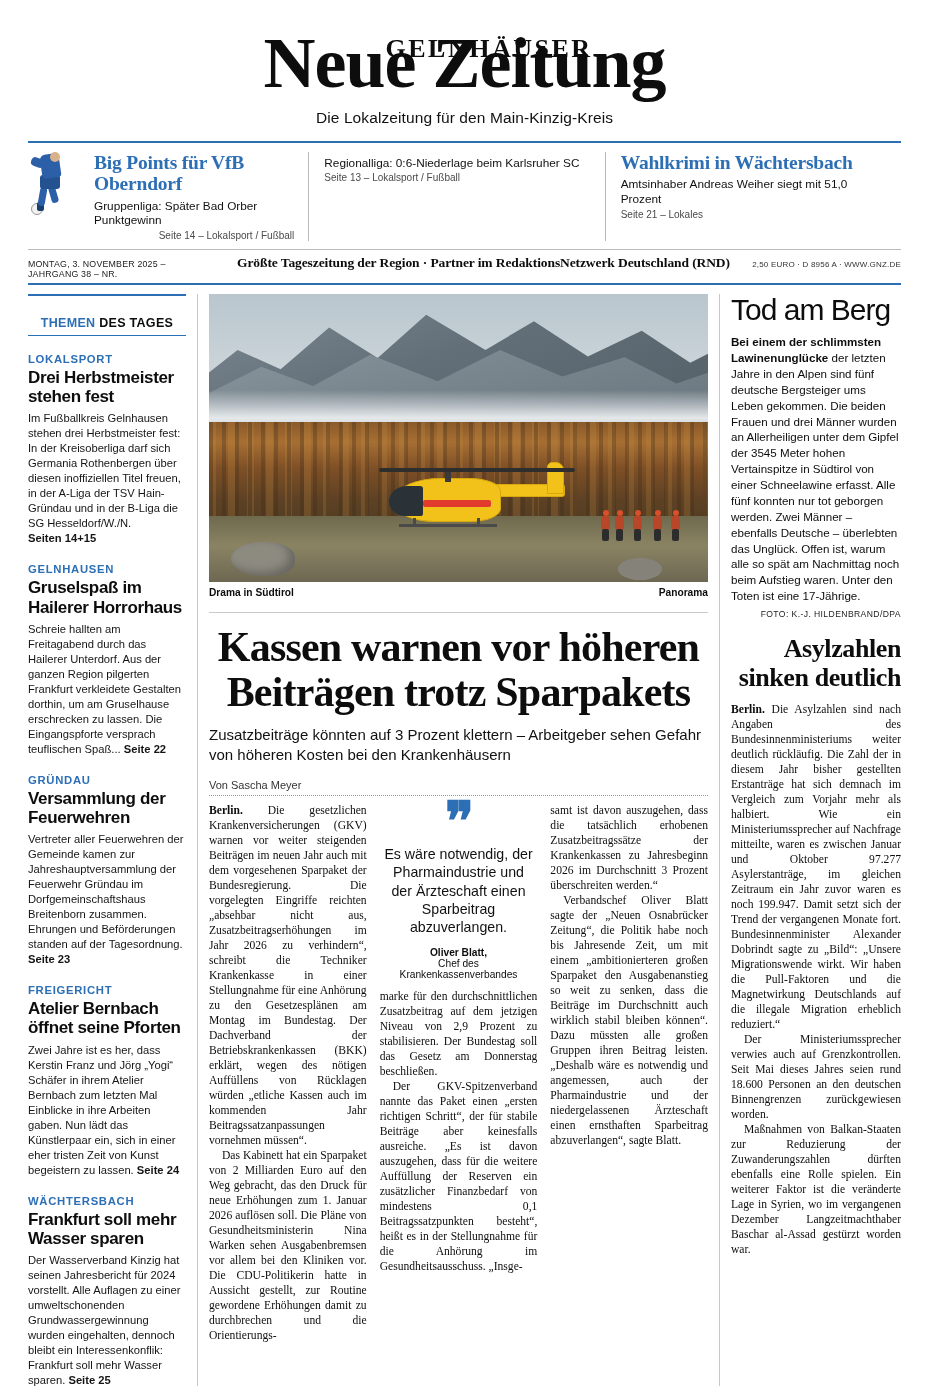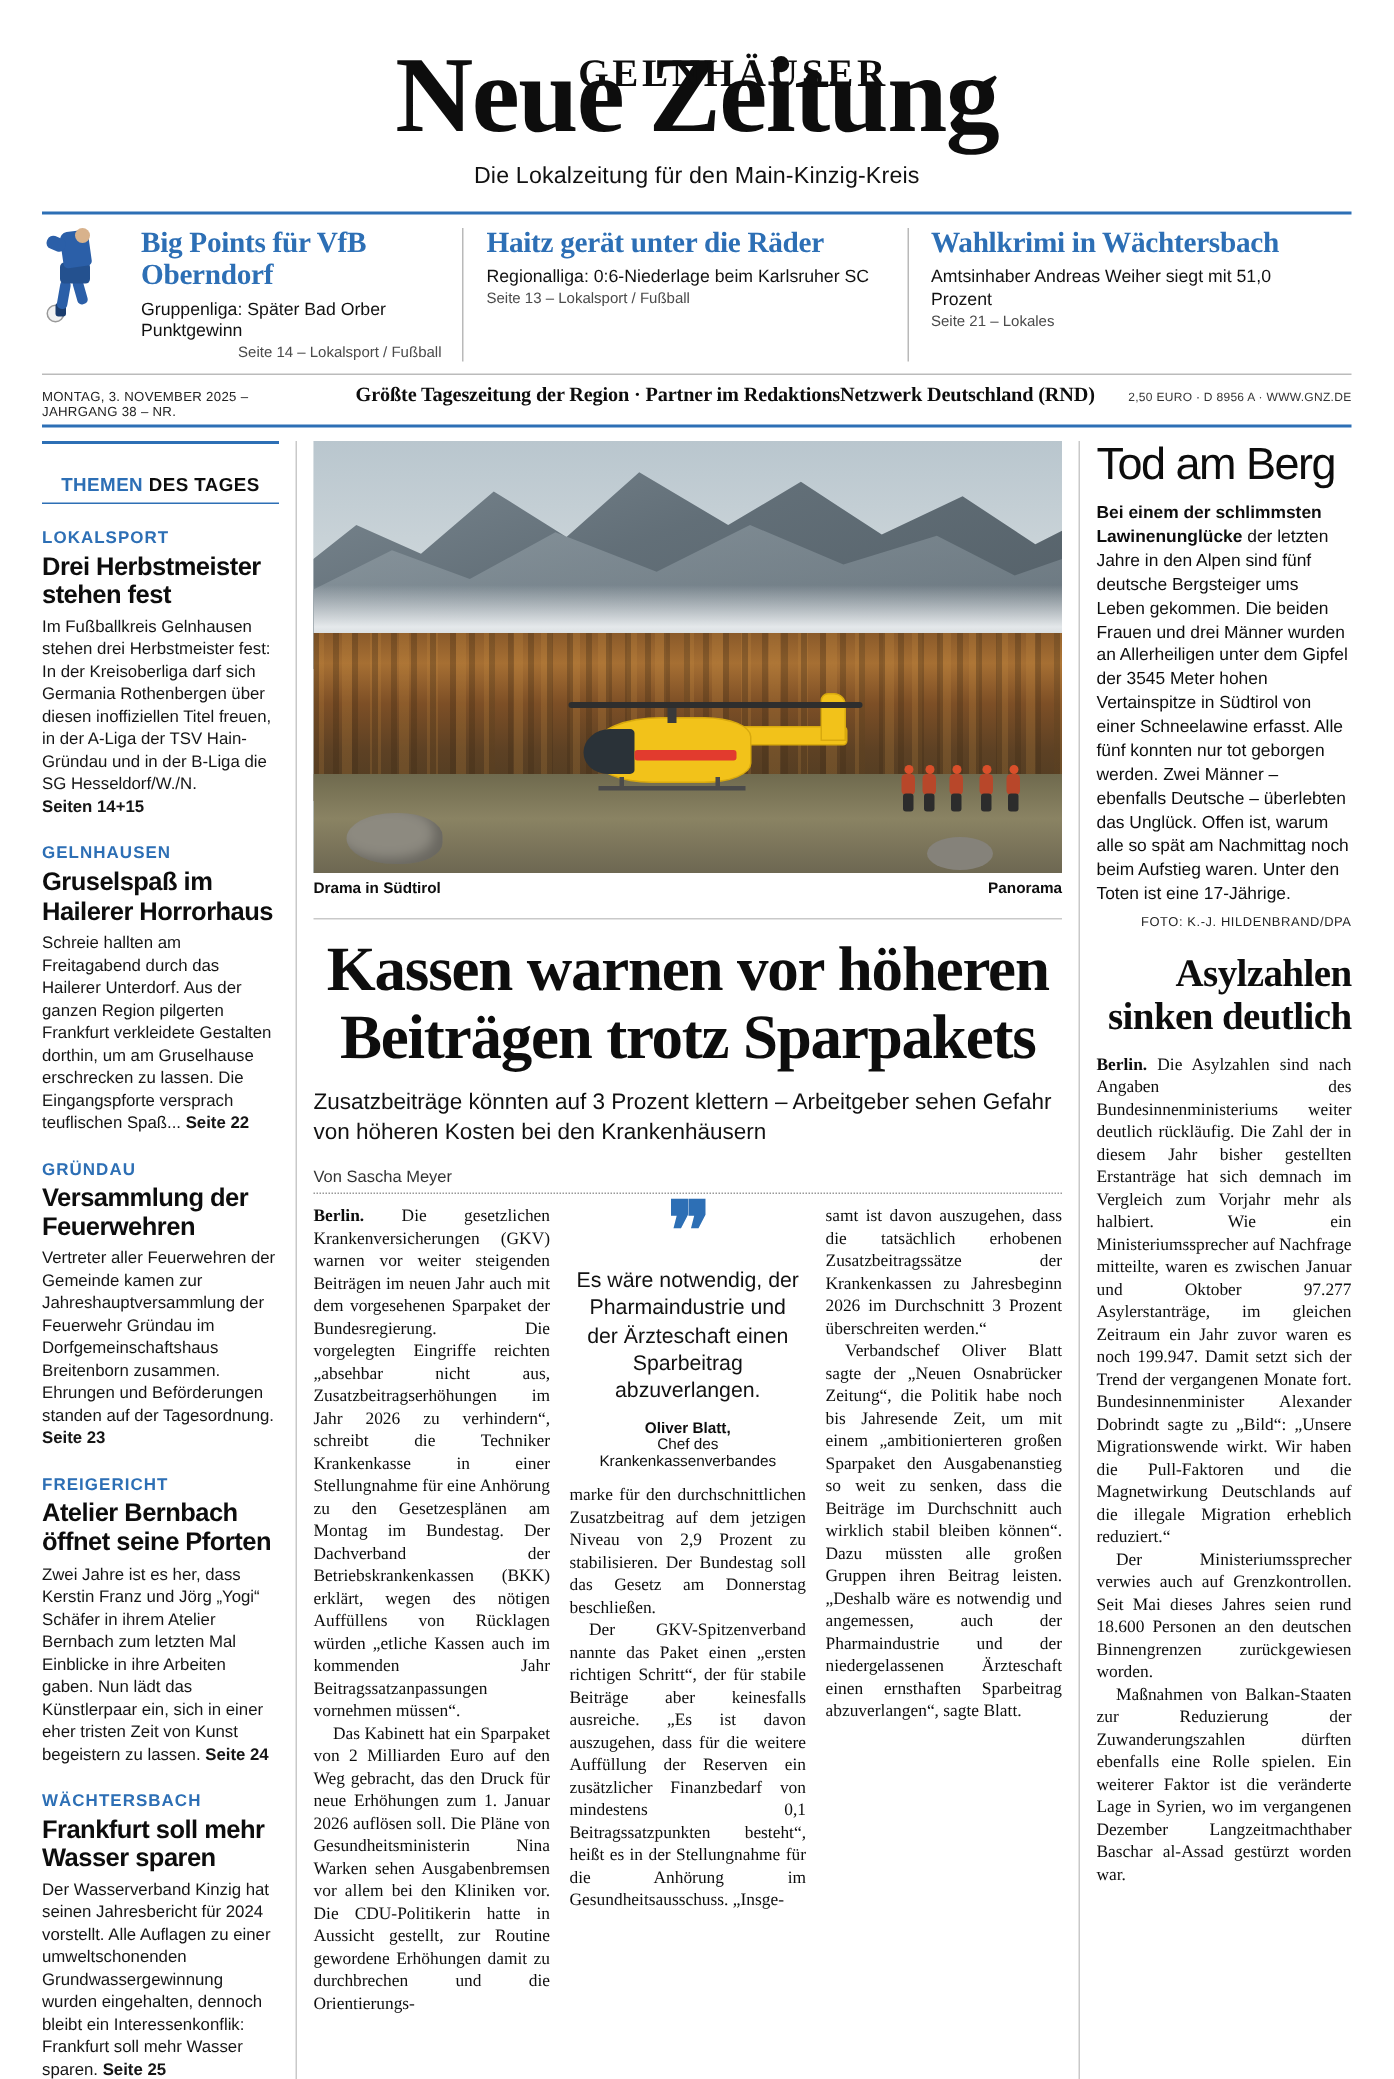--- a/index.html
+++ b/index.html
@@ -282,21 +282,20 @@
           <span class="head"></span>
       </div>
       <div class="teaser-txt">
         <div class="teaser-title">Big Points für VfB Oberndorf</div>
         <div class="teaser-sub">Gruppenliga: Später Bad Orber Punktgewinn</div>
         <div class="teaser-page">Seite 14 – Lokalsport / Fußball</div>
       </div>
     </div>
     <div class="teaser">
       <div class="teaser-txt">
-        <div class="teaser-title">Haitz gerät unter die Räder</div>
         <div class="teaser-sub">Regionalliga: 0:6-Niederlage beim Karlsruher SC</div>
         <div class="teaser-page">Seite 13 – Lokalsport / Fußball</div>
       </div>
     </div>
     <div class="teaser">
       <div class="teaser-txt">
         <div class="teaser-title">Wahlkrimi in Wächtersbach</div>
         <div class="teaser-sub">Amtsinhaber Andreas Weiher siegt mit 51,0 Prozent</div>
         <div class="teaser-page">Seite 21 – Lokales</div>
       </div>

